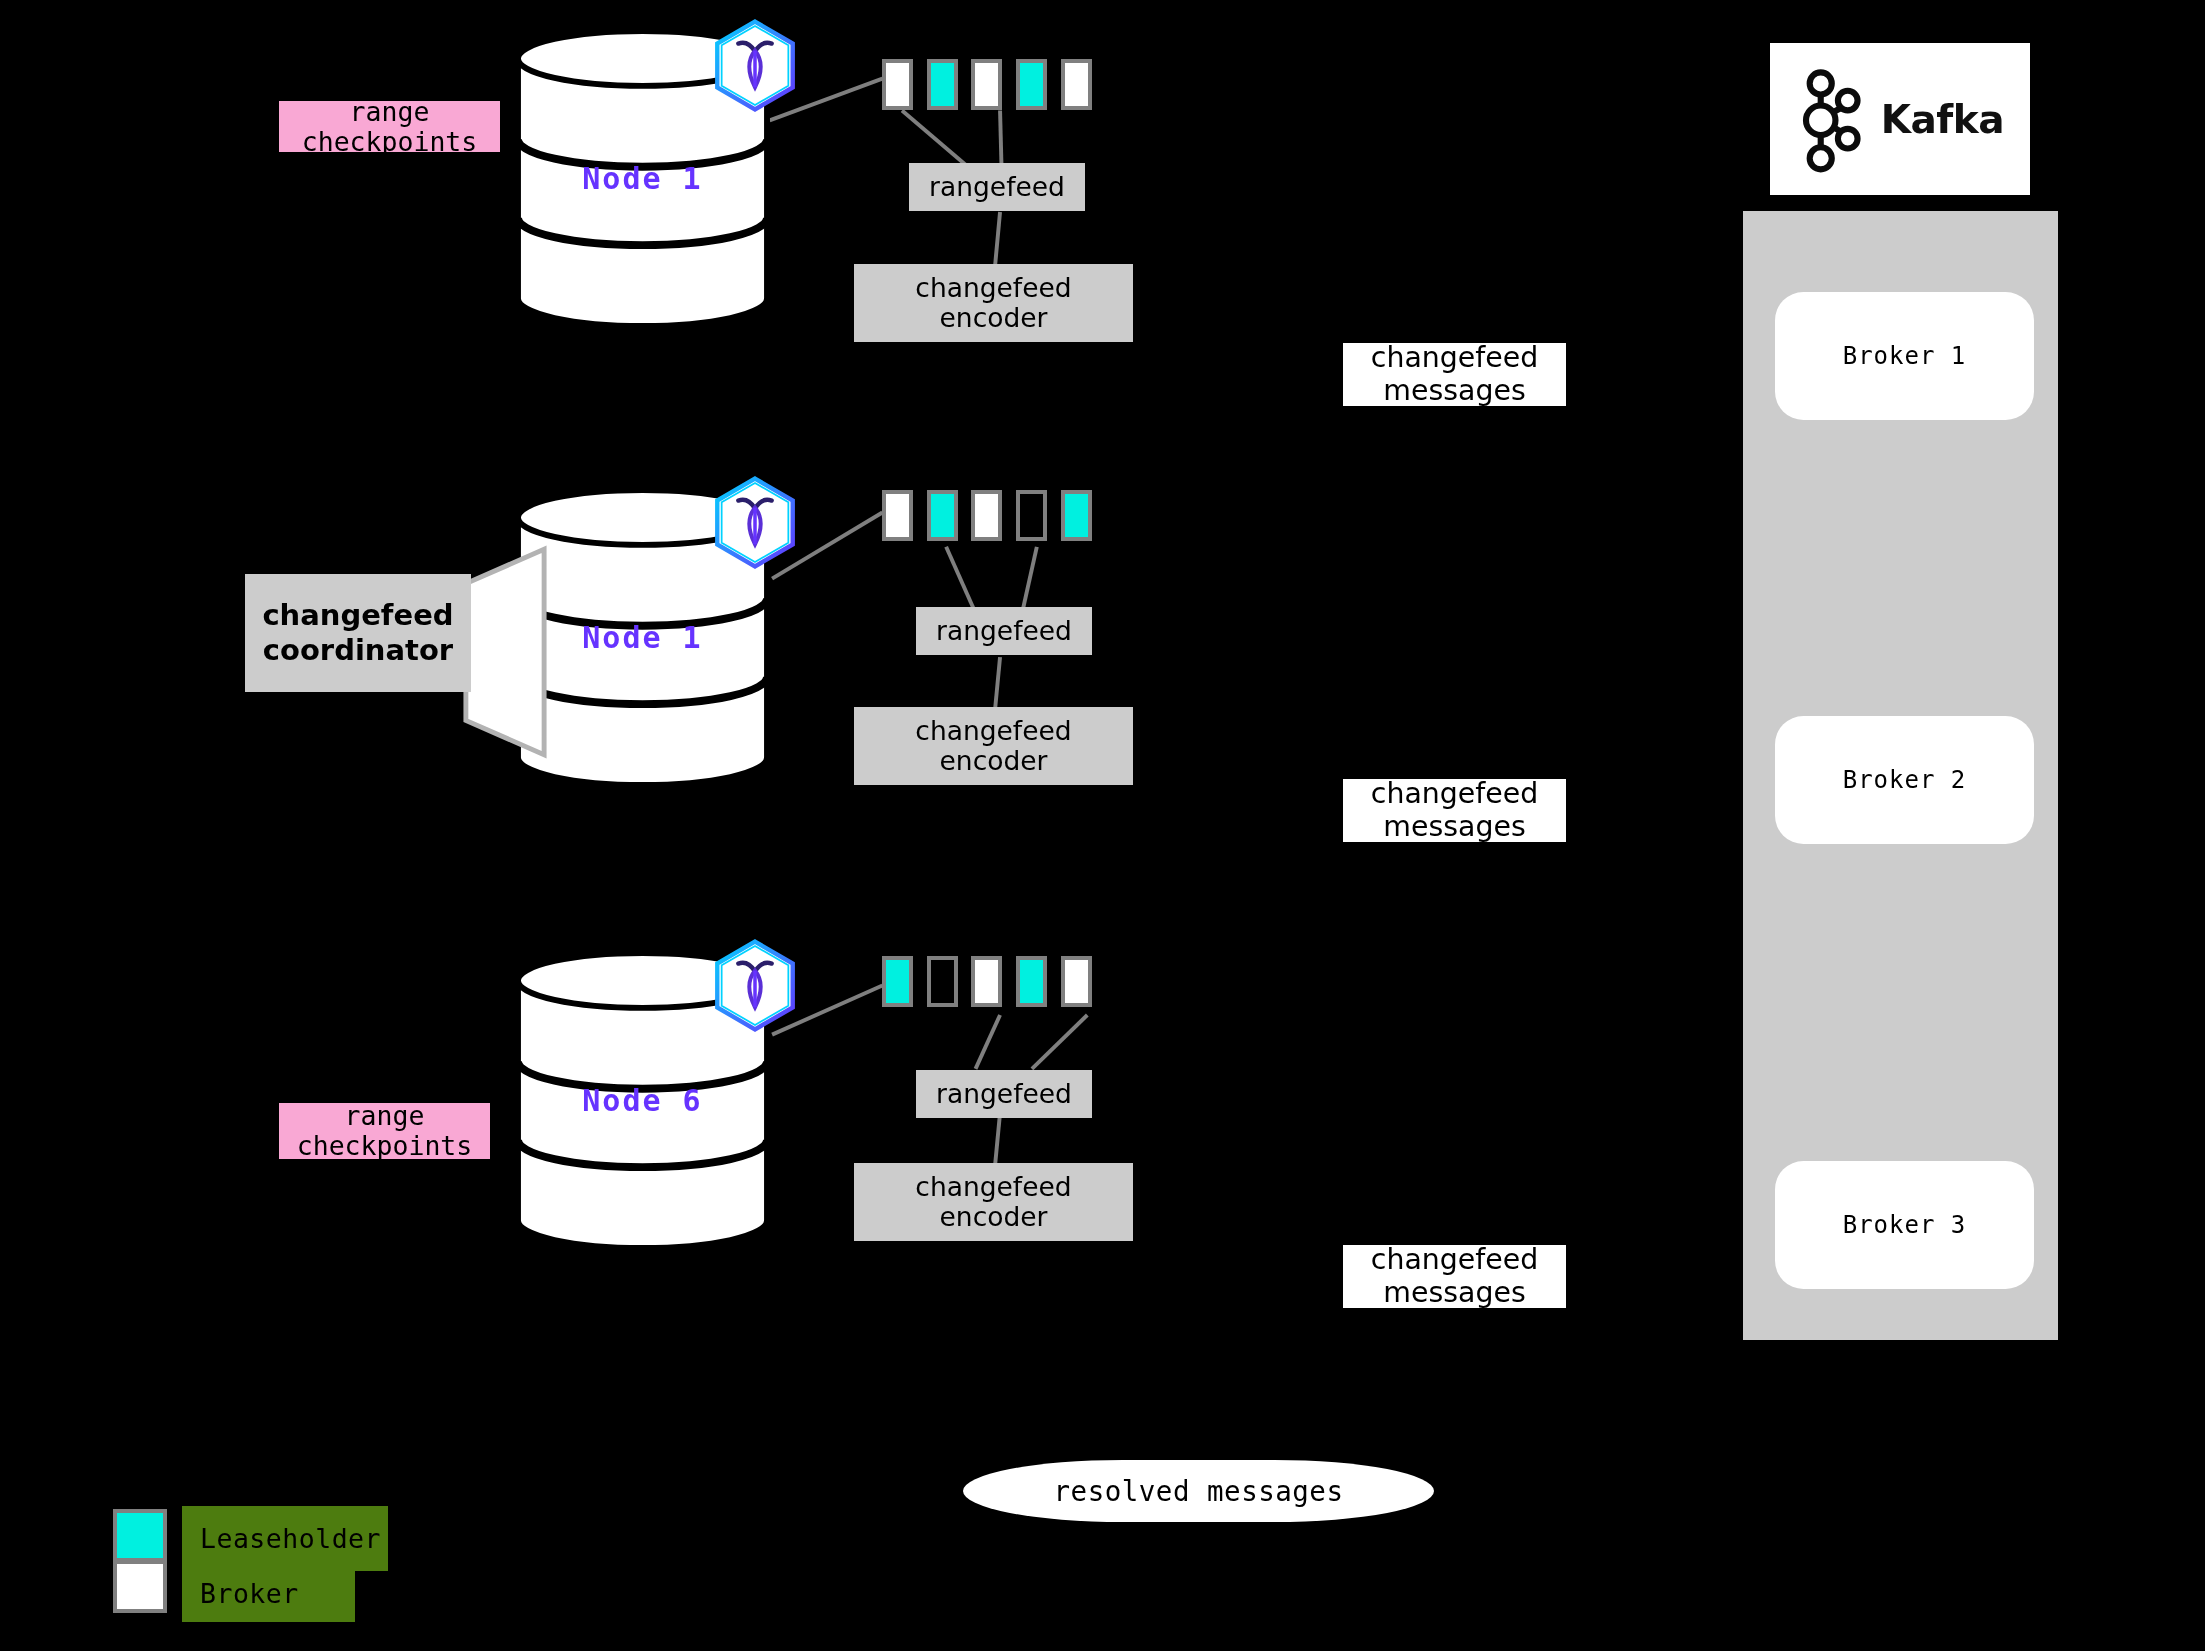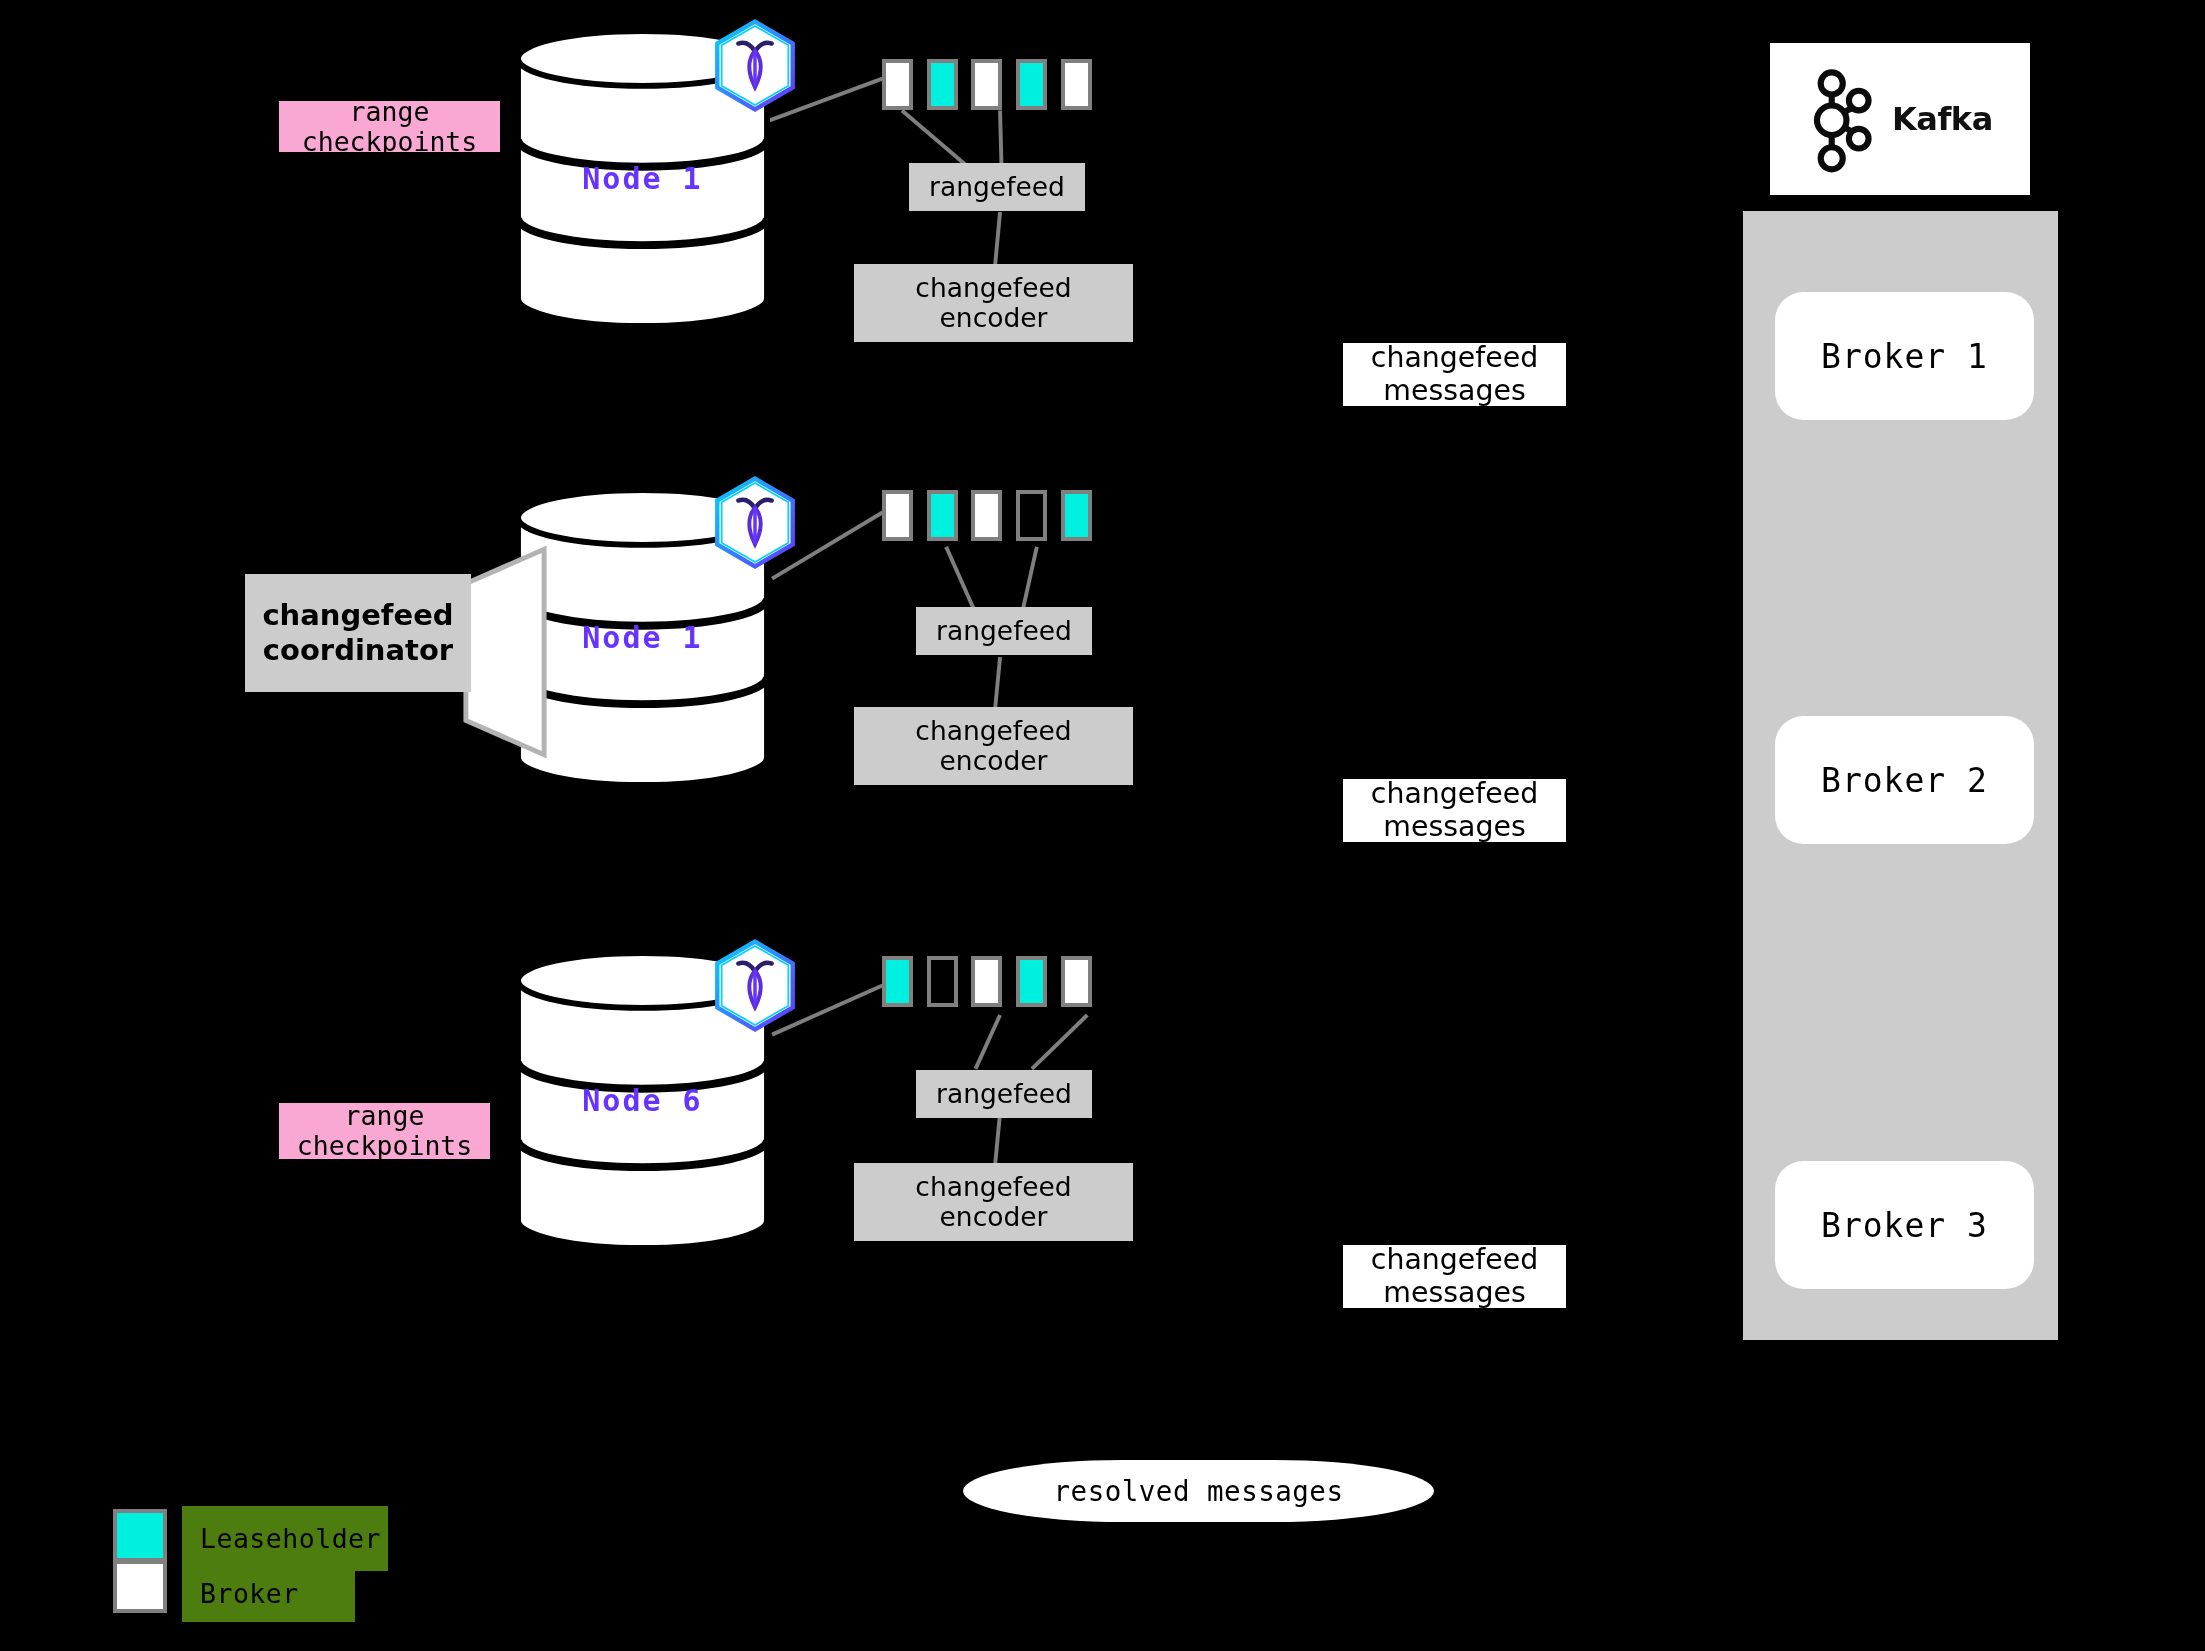--- a/index.html
+++ b/index.html
@@ -54,28 +54,28 @@
   .rangebox.replica{background:#ffffff;}
   .rangebox.empty{background:transparent;}
 
   
   .kafka-logo{
     background:#ffffff;
     display:flex;align-items:center;justify-content:center;gap:10.8px;
   }
   .kafka-word{
     font-family:"DejaVu Sans","Liberation Sans",sans-serif;
-    font-weight:bold;font-size:32px;color:#111;letter-spacing:-0.5px;
+    font-weight:bold;font-size:39px;color:#111;letter-spacing:-0.5px;
   }
   .kafka-panel{background:#cccccc;}
   .broker{
     background:#ffffff;border-radius:28.4px;
     display:flex;align-items:center;justify-content:center;
     font-family:"DejaVu Sans Mono","Liberation Mono",monospace;
-    font-size:33px;color:#000;letter-spacing:1px;
+    font-size:24px;color:#000;letter-spacing:1px;
   }
 
   
   .pill{
     background:#ffffff;border-radius:196px/38px;
     display:flex;align-items:center;justify-content:center;
     font-family:"DejaVu Sans Mono","Liberation Mono",monospace;
     font-size:27.5px;color:#000;letter-spacing:0.5px;
   }
 

